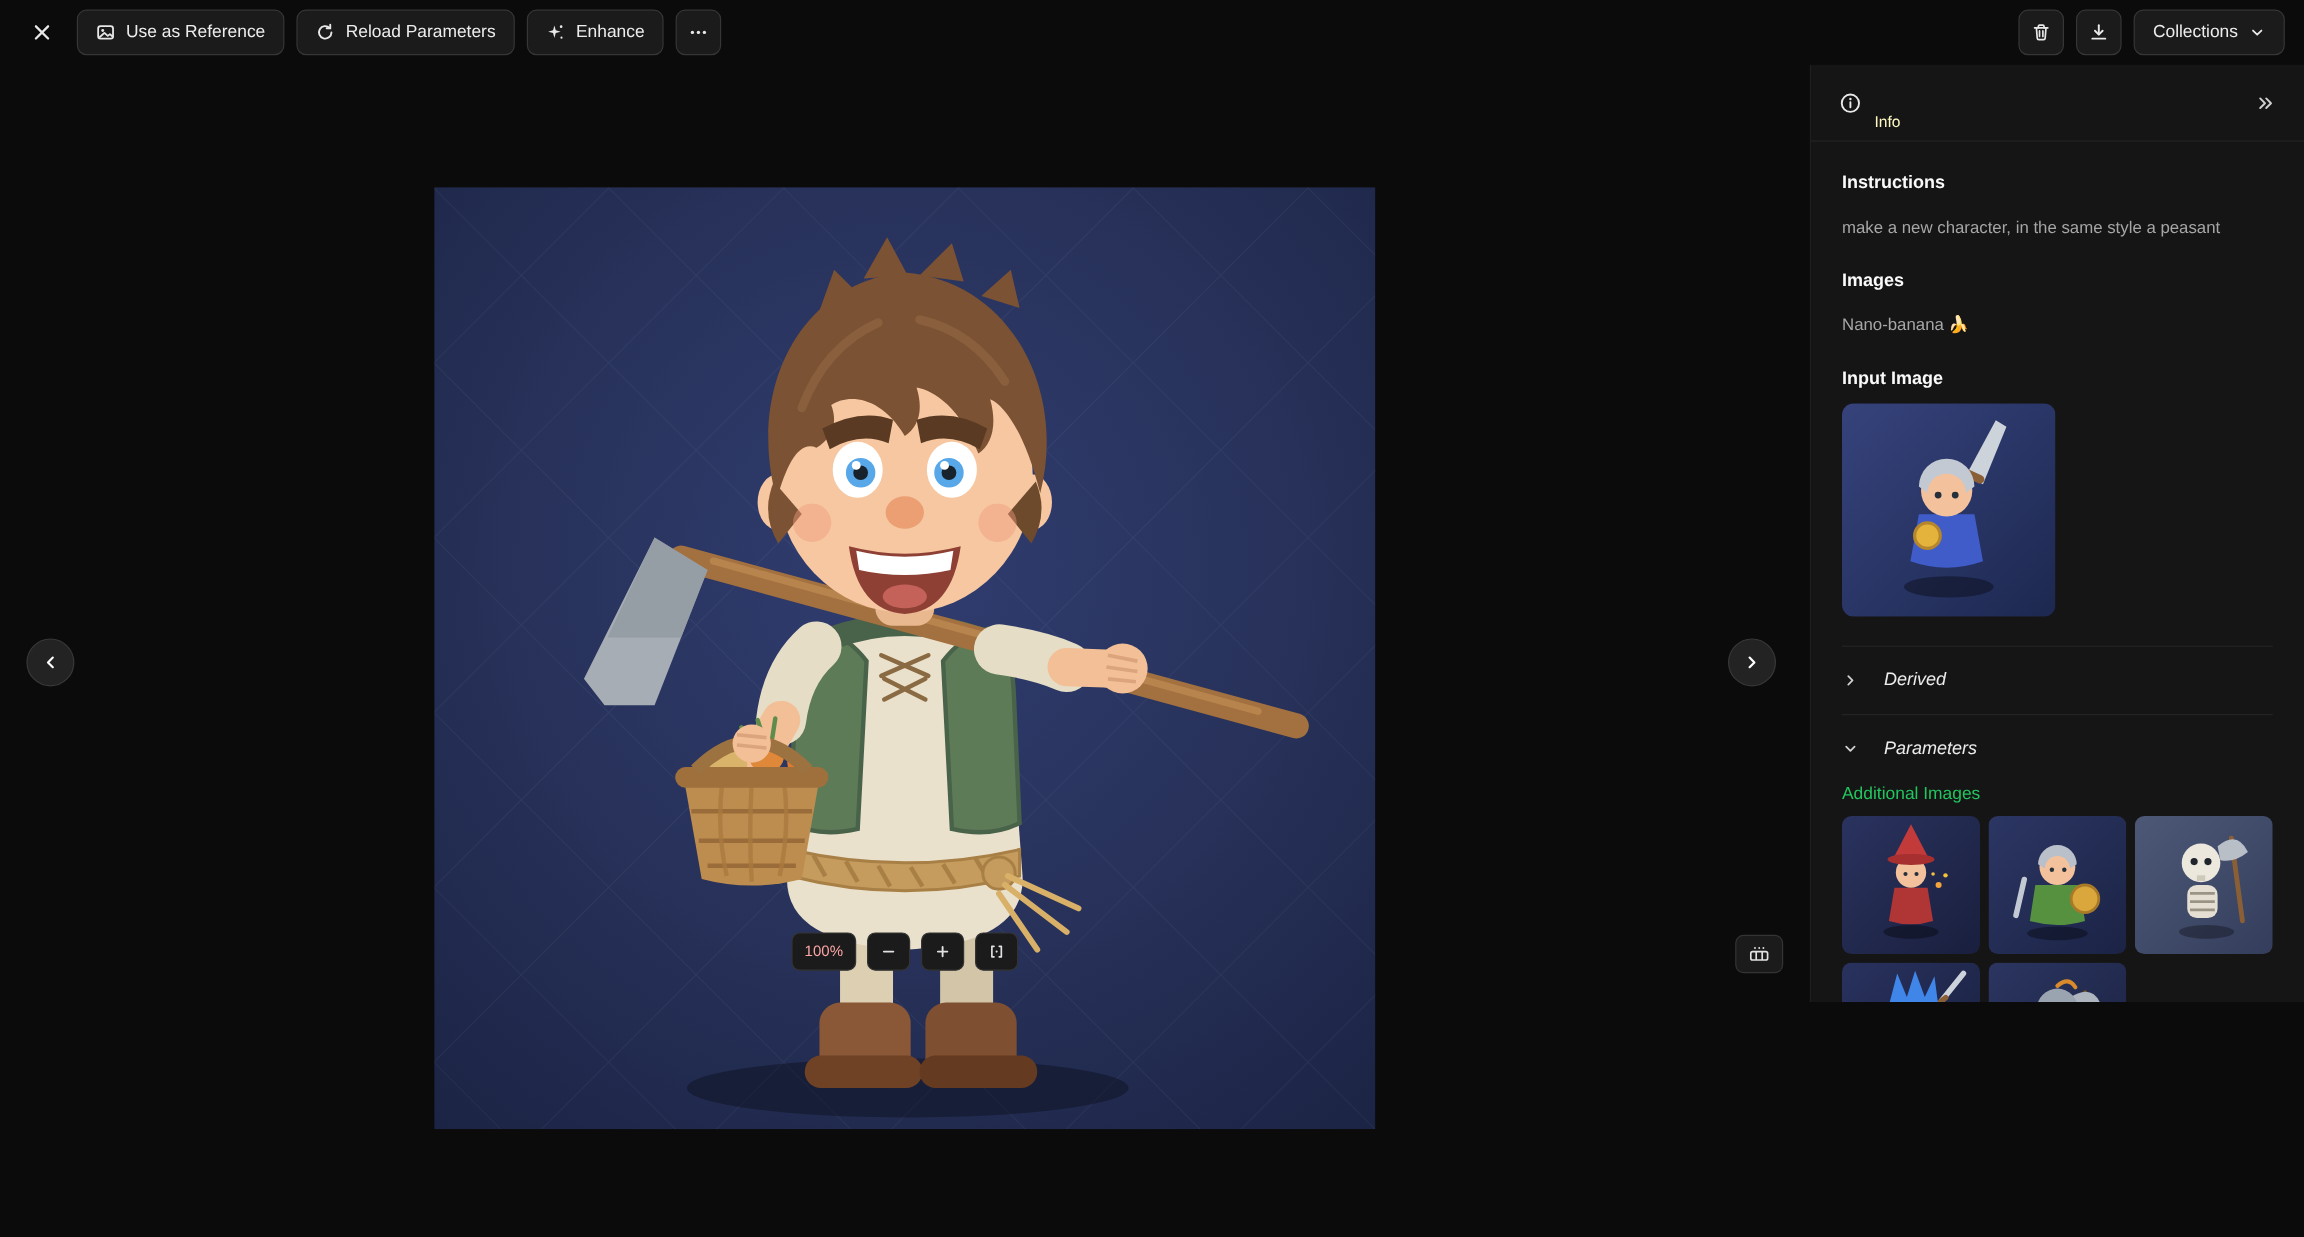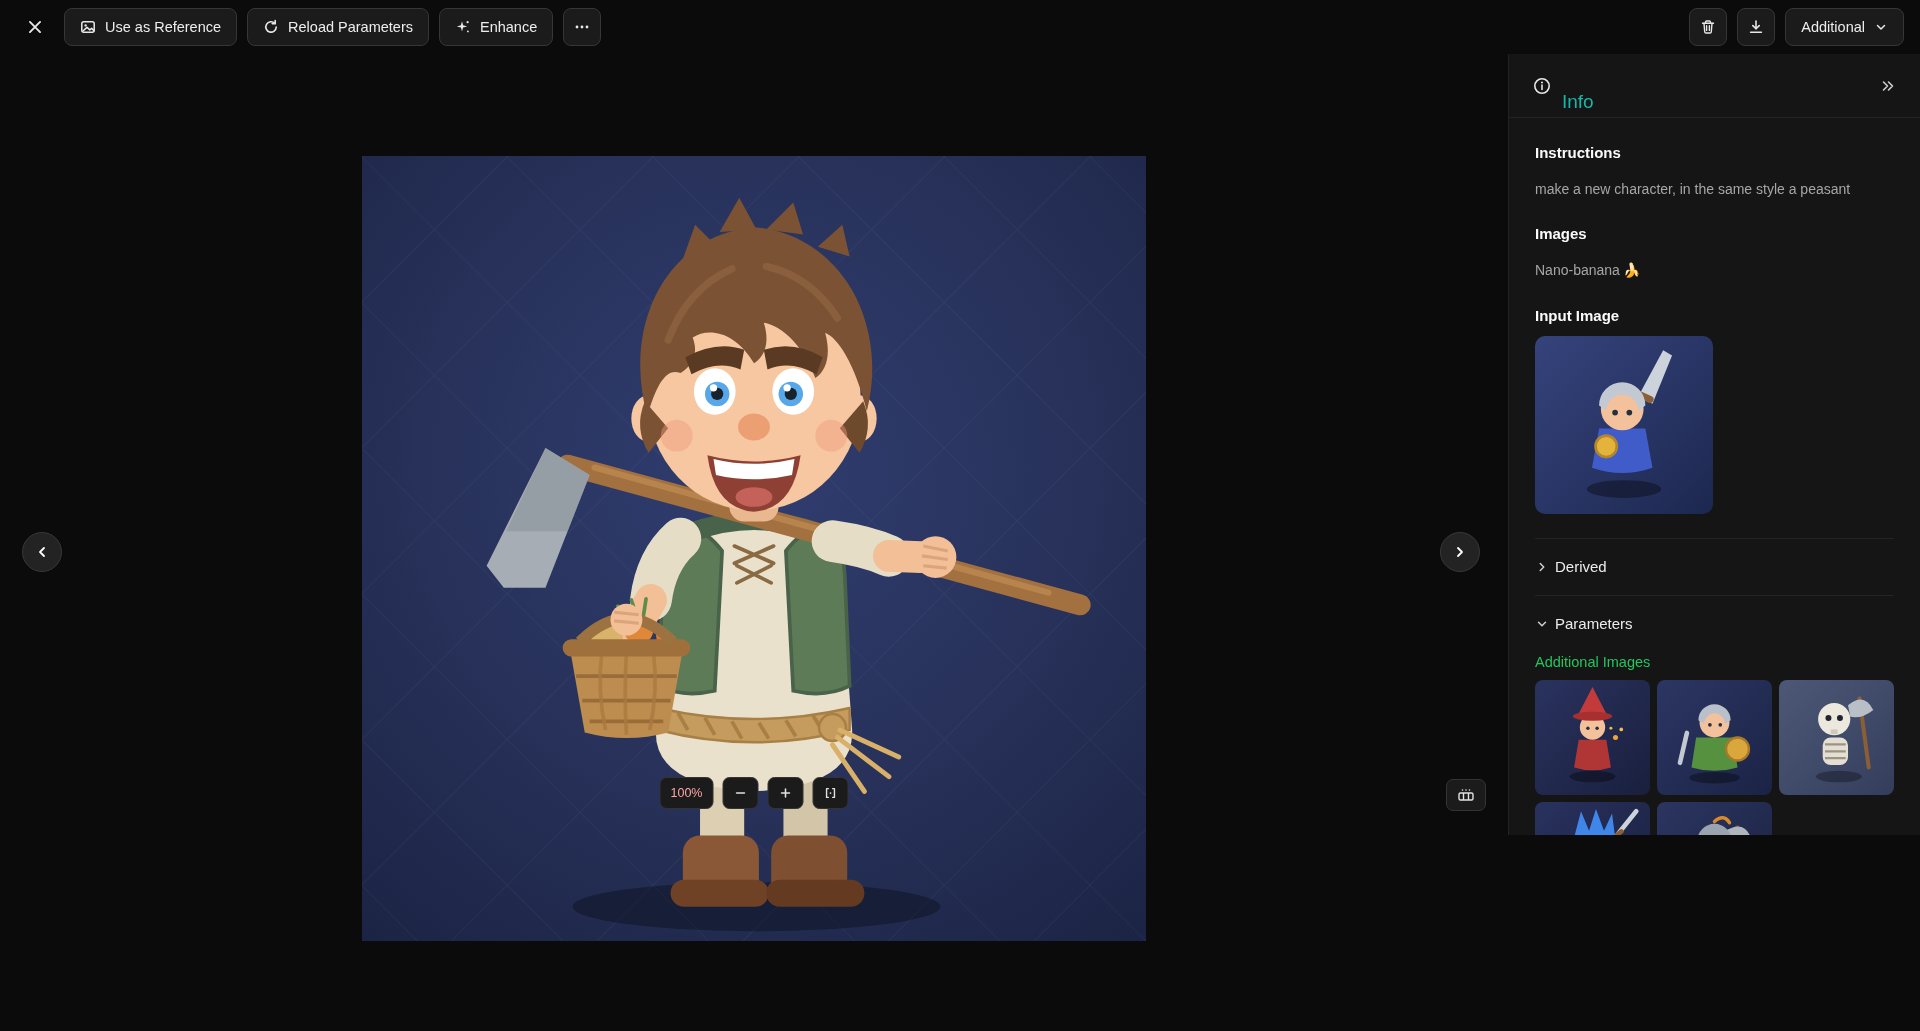--- a/index.html
+++ b/index.html
@@ -34,31 +34,31 @@
   .pill { height:32px; min-width:32px; display:inline-flex; align-items:center;
     justify-content:center; padding:0 10px; background:#1b1b1b; border:1px solid #343434;
     border-radius:7px; font-size:12.5px; color:#fca5a5; cursor:pointer; }
   .filmstrip-btn { position:absolute; right:22px; bottom:24px; }
 
   
   .sidebar { grid-row:2; grid-column:2; background:#151515; border-left:1px solid #222;
     display:flex; flex-direction:column; overflow:hidden; }
   .side-header { display:flex; align-items:center; gap:11px; height:64px; padding:0 24px;
     border-bottom:1px solid #232323; }
-  .side-title { font-size:19px; font-weight:500; color:#14b8a6;margin-top:32px; }
+  .side-title { font-size:13px; font-weight:500; color:#fef9c3;margin-top:32px; }
   .collapse-btn { margin-left:auto; background:none; border:none; color:#cfcfcf; cursor:pointer;
     display:flex; align-items:center; }
   .side-body { padding:0 26px; flex:1; overflow:hidden; }
   .side-label { font-size:15px; font-weight:700; color:#fafafa; margin-top:26px; }
   .side-text { font-size:14px; line-height:1.45; color:#a6a6a6; margin-top:18px; max-width:320px; }
   .input-thumb { margin-top:12px; width:178px; height:178px; border-radius:10px;
     overflow:hidden; cursor:pointer; }
   .divider { border-top:1px solid #242424; margin-top:24px; }
-  .section-row { display:flex; align-items:center; gap:6px; height:56px;
-    font-size:15px; color:#ececec; cursor:pointer; }
+  .section-row { display:flex; align-items:center; gap:21px; height:56px;
+    font-size:15px; color:#ececec; cursor:pointer;font-style:italic; }
   .sub-label { font-size:14.5px; color:#22c55e; margin:2px 0 10px; }
   .thumb-grid { display:grid; grid-template-columns:repeat(3,1fr); gap:7px; }
   .thumb { width:100%; aspect-ratio:1/1; border-radius:8px; overflow:hidden; cursor:pointer; }
   .thumb svg, .input-thumb svg, .main-image svg { width:100%; height:100%; display:block; }
 </style>
 </head>
 <body>
 
 <div class="app">
 
@@ -130,21 +130,21 @@
       <span class="icon">
         <svg class="ic" width="16" height="16" viewBox="0 0 16 16" fill="none" stroke="#e8e8e8" stroke-width="1.6" stroke-linecap="round" stroke-linejoin="round">
             <path d="M8 2 V9.6"></path>
             <path d="M4.8 6.6 L8 9.8 L11.2 6.6"></path>
             <path d="M2.6 13.2 H13.4"></path>
           </svg>
       </span>
     </button>
 
     <button class="btn">
-      <span>Additional</span>
+      <span>Collections</span>
       <span class="icon">
         <svg class="ic" width="14" height="14" viewBox="0 0 16 16" fill="none" stroke="#e8e8e8" stroke-width="1.7" stroke-linecap="round" stroke-linejoin="round">
             <path d="M4 6.2 L8 10.2 L12 6.2"></path>
           </svg>
       </span>
     </button>
   </header>
 
   <main class="canvas-area">
 

